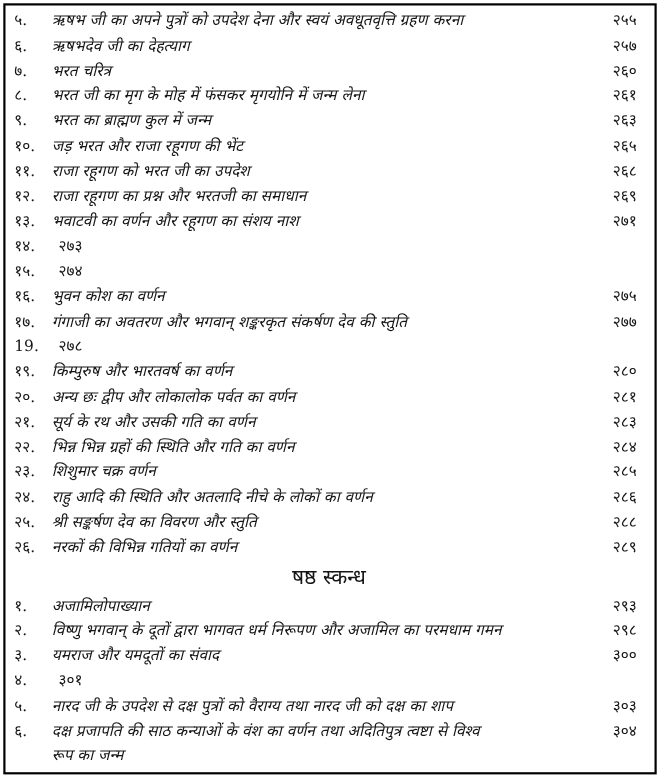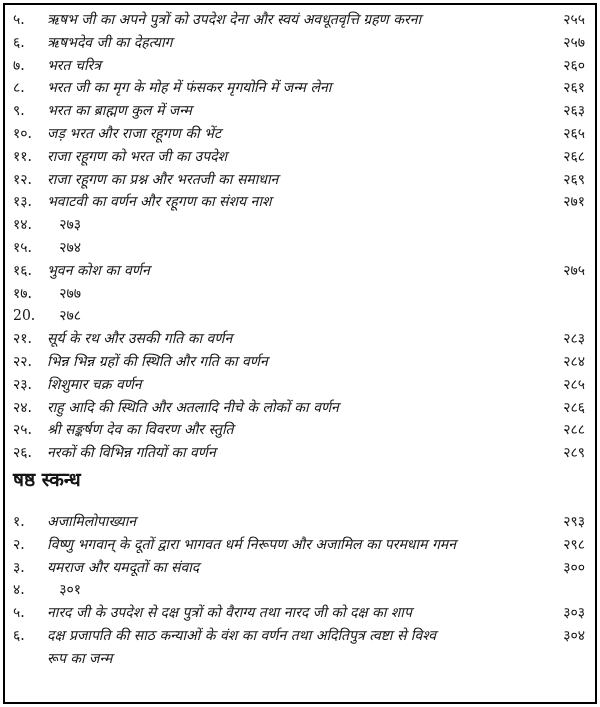--- a/index.html
+++ b/index.html
@@ -34,28 +34,29 @@
     width: 34px;
   }
   .title {
     flex: 1 1 auto;
     padding-right: 10px;
     font-style: italic;
   }
   .pg {
     flex: 0 0 auto;
     min-width: 34px;
-    text-align: right;
+    text-align: center;
     white-space: nowrap;
   }
   .heading {
-    font-weight: 700;
+    text-align: center;
+    font-weight: 400;
     font-size: 19px;
     line-height: 26px;
-    margin: 2px 0 18px 0;
+    margin: 2px 0 2px 0;
   }
 </style>
 </head>
 <body>
 
 <div class="page">
 
   <div>
     <div class="row">
       <span class="num">५.</span>
@@ -110,25 +111,36 @@
       <span class="num">१५.</span>
       <span class="pg">२७४</span>
     </div>
     <div class="row">
       <span class="num">१६.</span>
       <span class="title">भुवन कोश का वर्णन</span>
       <span class="pg">२७५</span>
     </div>
     <div class="row">
       <span class="num">१७.</span>
+      <span class="title">गंगाजी का अवतरण और भगवान् शङ्करकृत संकर्षण देव की स्तुति</span>
       <span class="pg">२७७</span>
     </div>
     <div class="row">
-      <span class="num">20.</span>
+      <span class="num">19.</span>
       <span class="pg">२७८</span>
+    </div>
+    <div class="row">
+      <span class="num">१९.</span>
+      <span class="title">किम्पुरुष और भारतवर्ष का वर्णन</span>
+      <span class="pg">२८०</span>
+    </div>
+    <div class="row">
+      <span class="num">२०.</span>
+      <span class="title">अन्य छः द्वीप और लोकालोक पर्वत का वर्णन</span>
+      <span class="pg">२८१</span>
     </div>
     <div class="row">
       <span class="num">२१.</span>
       <span class="title">सूर्य के रथ और उसकी गति का वर्णन</span>
       <span class="pg">२८३</span>
     </div>
     <div class="row">
       <span class="num">२२.</span>
       <span class="title">भिन्न भिन्न ग्रहों की स्थिति और गति का वर्णन</span>
       <span class="pg">२८४</span>

